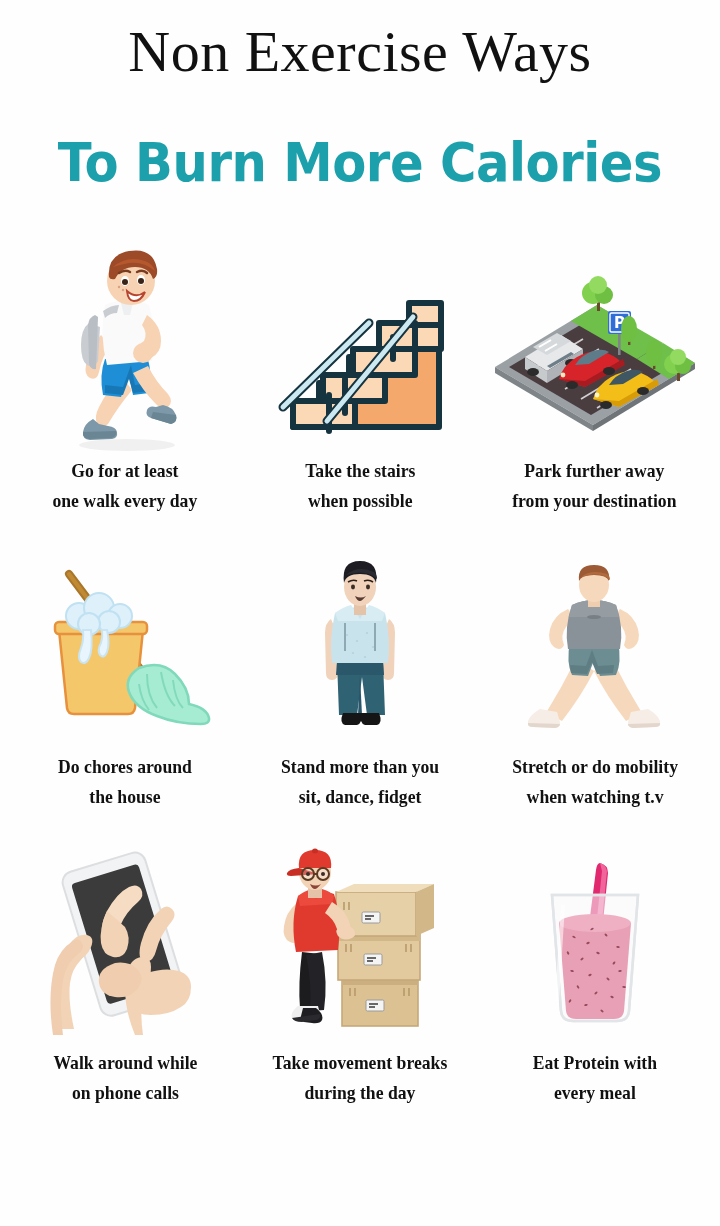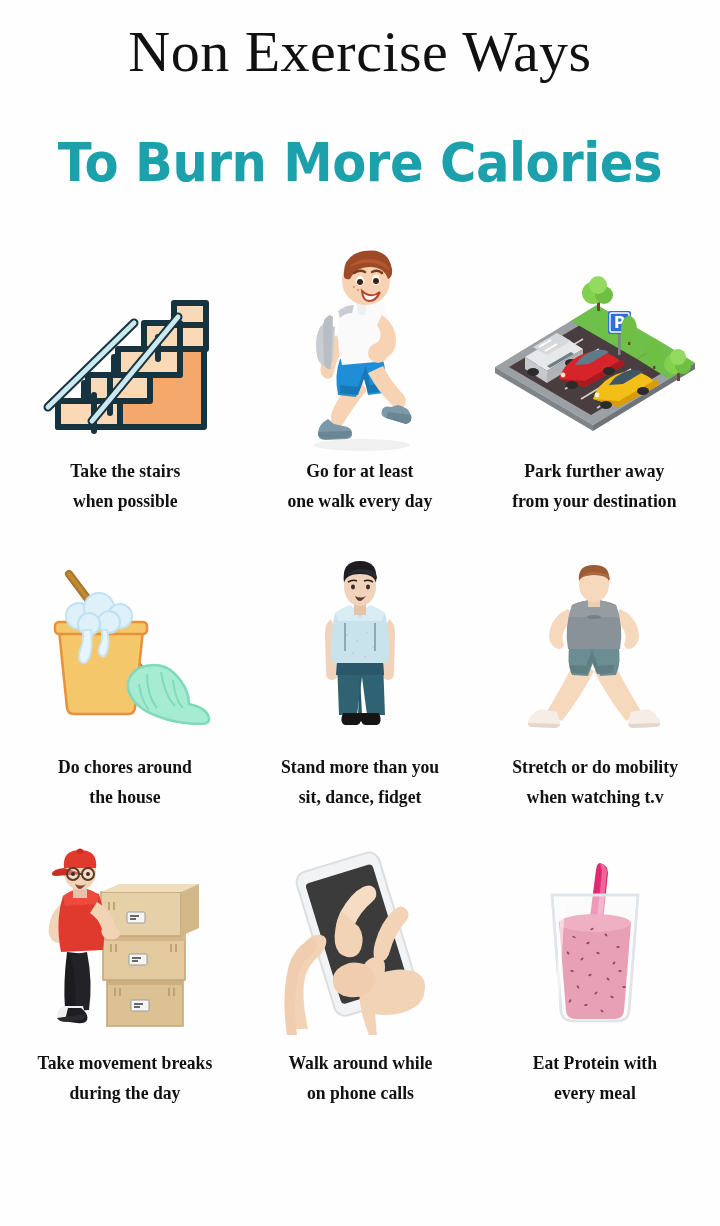--- a/index.html
+++ b/index.html
@@ -89,54 +89,20 @@
 <body>
 
 <div class="poster">
 
   <div class="header">
     <h1 class="title-main">Non Exercise Ways</h1>
     <h2 class="title-sub">To Burn More Calories</h2>
   </div>
 
   <div class="grid">
-
-    <div class="cell">
-      <div class="art">
-        <svg width="190" height="180" viewBox="0 0 190 180">
-          <g stroke="#16343F" stroke-width="6" stroke-linejoin="round" stroke-linecap="round">
-
-            <path d="M28 166 h146 V44 h-30 v26 h-30 v26 h-30 v26 h-30 v26 h-26z" fill="#F5A86B"></path>
-
-            <rect x="28" y="140" width="62" height="26" fill="#FBD9B6"></rect>
-            <rect x="58" y="114" width="62" height="26" fill="#FBD9B6"></rect>
-            <rect x="88" y="88" width="62" height="26" fill="#FBD9B6"></rect>
-            <rect x="114" y="62" width="62" height="26" fill="#FBD9B6"></rect>
-            <rect x="144" y="42" width="32" height="22" fill="#FBD9B6"></rect>
-
-            <path d="M80 118 v34" fill="none"></path>
-            <path d="M150 62 v26" fill="none"></path>
-
-            <path d="M18 146 L104 62" fill="none" stroke-width="9"></path>
-
-            <path d="M64 134 v36" fill="none"></path>
-            <path d="M128 76 v22" fill="none"></path>
-          </g>
-          <g stroke="#16343F" stroke-width="6" stroke-linecap="round">
-            <path d="M18 146 L104 62" fill="none" stroke="#CCE9F2" stroke-width="5"></path>
-            <path d="M62 160 L148 56" fill="none" stroke-width="9"></path>
-            <path d="M62 160 L148 56" fill="none" stroke="#CCE9F2" stroke-width="5"></path>
-          </g>
-        </svg>
-      </div>
-      <div class="caption">
-        <span class="ln">Take the stairs</span>
-        <span class="ln">when possible</span>
-      </div>
-    </div>
 
     <div class="cell">
       <div class="art">
         <svg width="140" height="205" viewBox="0 0 140 205">
           <ellipse cx="72" cy="196" rx="48" ry="6" fill="#f0f0f0"></ellipse>
 
           <path d="M46 86 q-12 14 -15 30 q-2 10 4 13 q7 3 9 -6 q3 -16 12 -27z" fill="#F7D3B3"></path>
 
           <path d="M34 74 q-8 6 -8 22 q0 16 6 20 q7 4 11 -4 l2 -34z" fill="#C9CCD1"></path>
           <path d="M40 66 q-6 2 -7 10 l1 38 q1 7 7 6 l2 -52z" fill="#B9BDC4"></path>
@@ -175,20 +141,54 @@
         </svg>
       </div>
       <div class="caption">
         <span class="ln">Go for at least</span>
         <span class="ln">one walk every day</span>
       </div>
     </div>
 
     <div class="cell">
       <div class="art">
+        <svg width="190" height="180" viewBox="0 0 190 180">
+          <g stroke="#16343F" stroke-width="6" stroke-linejoin="round" stroke-linecap="round">
+
+            <path d="M28 166 h146 V44 h-30 v26 h-30 v26 h-30 v26 h-30 v26 h-26z" fill="#F5A86B"></path>
+
+            <rect x="28" y="140" width="62" height="26" fill="#FBD9B6"></rect>
+            <rect x="58" y="114" width="62" height="26" fill="#FBD9B6"></rect>
+            <rect x="88" y="88" width="62" height="26" fill="#FBD9B6"></rect>
+            <rect x="114" y="62" width="62" height="26" fill="#FBD9B6"></rect>
+            <rect x="144" y="42" width="32" height="22" fill="#FBD9B6"></rect>
+
+            <path d="M80 118 v34" fill="none"></path>
+            <path d="M150 62 v26" fill="none"></path>
+
+            <path d="M18 146 L104 62" fill="none" stroke-width="9"></path>
+
+            <path d="M64 134 v36" fill="none"></path>
+            <path d="M128 76 v22" fill="none"></path>
+          </g>
+          <g stroke="#16343F" stroke-width="6" stroke-linecap="round">
+            <path d="M18 146 L104 62" fill="none" stroke="#CCE9F2" stroke-width="5"></path>
+            <path d="M62 160 L148 56" fill="none" stroke-width="9"></path>
+            <path d="M62 160 L148 56" fill="none" stroke="#CCE9F2" stroke-width="5"></path>
+          </g>
+        </svg>
+      </div>
+      <div class="caption">
+        <span class="ln">Take the stairs</span>
+        <span class="ln">when possible</span>
+      </div>
+    </div>
+
+    <div class="cell">
+      <div class="art">
         <svg width="215" height="160" viewBox="0 0 215 160">
 
           <path d="M8 96 L110 34 L208 92 L106 154z" fill="#9AA0A4"></path>
           <path d="M8 96 L106 154 L106 160 L8 102z" fill="#7E8488"></path>
           <path d="M106 154 L208 92 L208 98 L106 160z" fill="#6E7478"></path>
 
           <path d="M22 96 L110 44 L192 92 L104 144z" fill="#4A3D40"></path>
 
           <path d="M110 34 L176 72 L150 88 L84 50z" fill="#6FBF4B"></path>
           <path d="M176 72 L208 92 L182 108 L150 88z" fill="#6FBF4B"></path>
@@ -381,20 +381,48 @@
         </svg>
       </div>
       <div class="caption">
         <span class="ln">Stretch or do mobility</span>
         <span class="ln">when watching t.v</span>
       </div>
     </div>
 
     <div class="cell">
       <div class="art">
+        <svg width="205" height="185" viewBox="0 0 205 185">
+
+          <g transform="rotate(-17 100 80)">
+            <rect x="56" y="8" width="86" height="150" rx="11" fill="#F2F3F4" stroke="#DDDEE0" stroke-width="2"></rect>
+            <rect x="64" y="20" width="70" height="126" rx="4" fill="#3B3B3B"></rect>
+          </g>
+
+          <path d="M34 178 q-10 -32 -2 -62 q4 -14 14 -22 q10 -8 14 2 q3 8 -3 14 q-8 8 -10 22 q-2 18 4 46z" fill="#F2D3B6"></path>
+          <path d="M46 94 q8 -12 18 -10 q8 2 4 12 q-4 10 -14 14 q-10 3 -8 -16z" fill="#F2D3B6"></path>
+          <path d="M30 184 q-6 -40 2 -70 q5 -16 18 -24 q6 -4 9 2 q3 6 -4 11 q-12 9 -15 26 q-4 26 0 55z" fill="#EFCDAE"></path>
+
+          <path d="M112 184 q-14 -34 -8 -62 q3 -14 14 -16 q10 -1 10 10 q0 14 -6 26 q-6 14 -2 42z" fill="#F2D3B6"></path>
+          <path d="M124 122 q18 -6 32 -2 q12 4 12 16 q0 14 -10 20 q-12 8 -30 8 q-16 0 -20 -10 q-4 -12 4 -20 z" fill="#F2D3B6"></path>
+          <path d="M118 92 q6 -22 20 -34 q6 -5 11 0 q5 5 0 12 q-12 14 -16 30 q-3 12 -12 10 q-7 -2 -3 -18z" fill="#F2D3B6"></path>
+
+          <path d="M84 60 q10 -18 22 -24 q8 -4 12 2 q4 7 -3 13 q-12 10 -18 24 q-5 12 -14 8 q-8 -5 1 -23z" fill="#F6DCC2"></path>
+          <path d="M84 60 q-8 18 -6 32 q2 12 12 14 q10 2 14 -8 q4 -12 -2 -22z" fill="#F2D3B6"></path>
+          <path d="M92 112 q14 -2 22 6 q8 8 2 18 q-8 12 -24 10 q-14 -2 -16 -14 q-2 -14 16 -20z" fill="#EFCDAE"></path>
+        </svg>
+      </div>
+      <div class="caption">
+        <span class="ln">Walk around while</span>
+        <span class="ln">on phone calls</span>
+      </div>
+    </div>
+
+    <div class="cell">
+      <div class="art">
         <svg width="160" height="190" viewBox="0 0 160 190">
 
           <g>
             <rect x="62" y="130" width="76" height="48" fill="#DCC193" stroke="#C6A878" stroke-width="1.6"></rect>
             <rect x="62" y="130" width="76" height="7" fill="#CBAF80"></rect>
             <rect x="86" y="152" width="18" height="11" rx="1.5" fill="#F4F4F4" stroke="#9A9A9A" stroke-width="1"></rect>
             <path d="M89 156 h9 M89 159 h6" stroke="#3A3A3A" stroke-width="1.4"></path>
             <path d="M70 140 v8 M75 140 v8" stroke="#B79A6A" stroke-width="1.6"></path>
             <path d="M124 140 v8 M129 140 v8" stroke="#B79A6A" stroke-width="1.6"></path>
           </g>
@@ -446,48 +474,20 @@
           <g fill="#3A2E26">
             <circle cx="28" cy="26" r="2"></circle>
             <circle cx="43" cy="26" r="2"></circle>
           </g>
           <path d="M30 36 q6 3 11 0 q-4 5 -6 5 q-3 0 -5 -5z" fill="#8E4338"></path>
         </svg>
       </div>
       <div class="caption">
         <span class="ln">Take movement breaks</span>
         <span class="ln">during the day</span>
-      </div>
-    </div>
-
-    <div class="cell">
-      <div class="art">
-        <svg width="205" height="185" viewBox="0 0 205 185">
-
-          <g transform="rotate(-17 100 80)">
-            <rect x="56" y="8" width="86" height="150" rx="11" fill="#F2F3F4" stroke="#DDDEE0" stroke-width="2"></rect>
-            <rect x="64" y="20" width="70" height="126" rx="4" fill="#3B3B3B"></rect>
-          </g>
-
-          <path d="M34 178 q-10 -32 -2 -62 q4 -14 14 -22 q10 -8 14 2 q3 8 -3 14 q-8 8 -10 22 q-2 18 4 46z" fill="#F2D3B6"></path>
-          <path d="M46 94 q8 -12 18 -10 q8 2 4 12 q-4 10 -14 14 q-10 3 -8 -16z" fill="#F2D3B6"></path>
-          <path d="M30 184 q-6 -40 2 -70 q5 -16 18 -24 q6 -4 9 2 q3 6 -4 11 q-12 9 -15 26 q-4 26 0 55z" fill="#EFCDAE"></path>
-
-          <path d="M112 184 q-14 -34 -8 -62 q3 -14 14 -16 q10 -1 10 10 q0 14 -6 26 q-6 14 -2 42z" fill="#F2D3B6"></path>
-          <path d="M124 122 q18 -6 32 -2 q12 4 12 16 q0 14 -10 20 q-12 8 -30 8 q-16 0 -20 -10 q-4 -12 4 -20 z" fill="#F2D3B6"></path>
-          <path d="M118 92 q6 -22 20 -34 q6 -5 11 0 q5 5 0 12 q-12 14 -16 30 q-3 12 -12 10 q-7 -2 -3 -18z" fill="#F2D3B6"></path>
-
-          <path d="M84 60 q10 -18 22 -24 q8 -4 12 2 q4 7 -3 13 q-12 10 -18 24 q-5 12 -14 8 q-8 -5 1 -23z" fill="#F6DCC2"></path>
-          <path d="M84 60 q-8 18 -6 32 q2 12 12 14 q10 2 14 -8 q4 -12 -2 -22z" fill="#F2D3B6"></path>
-          <path d="M92 112 q14 -2 22 6 q8 8 2 18 q-8 12 -24 10 q-14 -2 -16 -14 q-2 -14 16 -20z" fill="#EFCDAE"></path>
-        </svg>
-      </div>
-      <div class="caption">
-        <span class="ln">Walk around while</span>
-        <span class="ln">on phone calls</span>
       </div>
     </div>
 
     <div class="cell">
       <div class="art">
         <svg width="130" height="180" viewBox="0 0 130 180">
 
           <path d="M70 10 q8 2 8 10 l-8 78 q-2 8 -9 7 q-7 -2 -5 -10 l10 -78 q1 -7 4 -7z" fill="#E0296E"></path>
           <path d="M70 10 q6 2 7 8 l-8 80 q-2 6 -7 6 l2 -10 l8 -76z" fill="#F0659B"></path>
 

